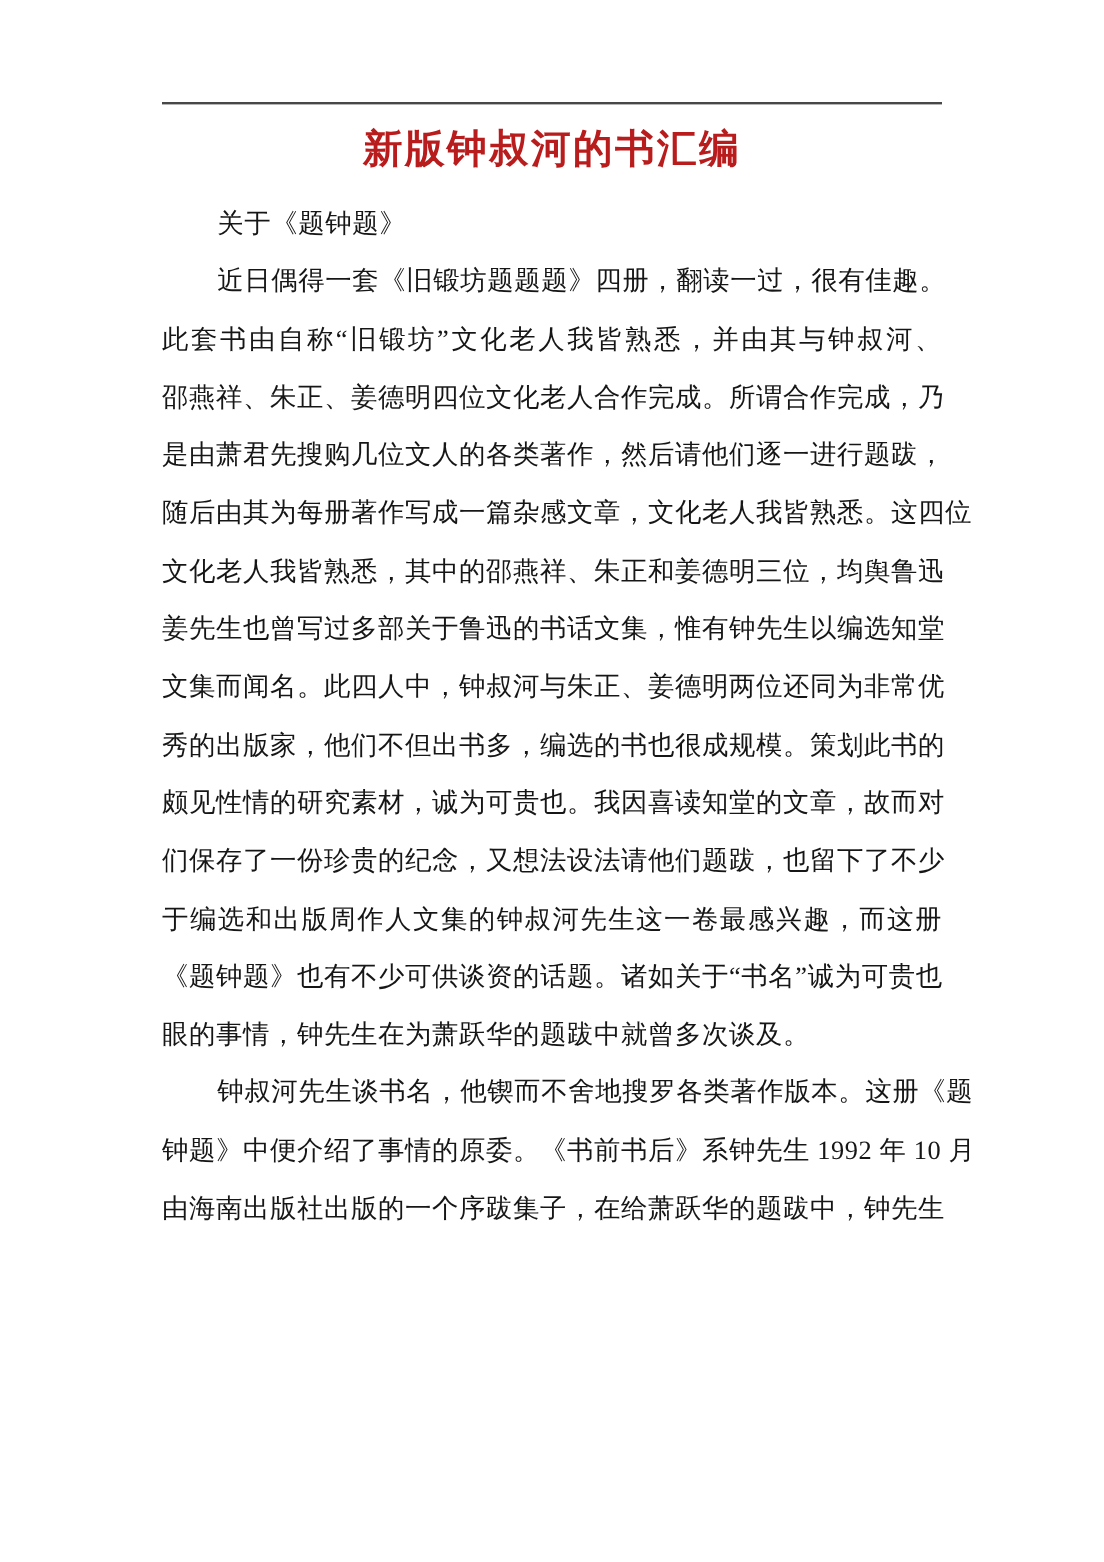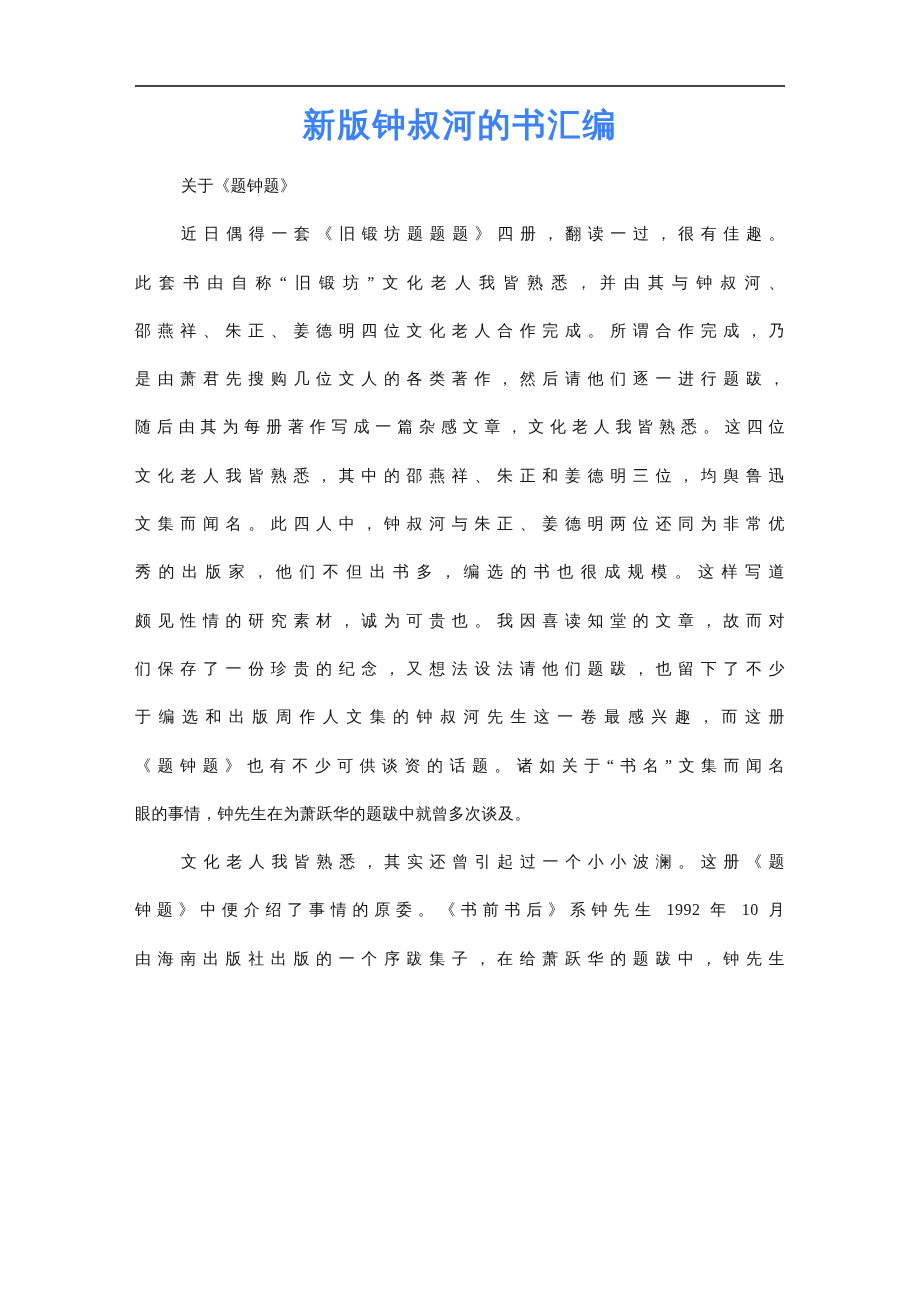--- a/index.html
+++ b/index.html
@@ -25,30 +25,30 @@
   }
   .doc-title {
     position: absolute;
     left: 135px;
     top: 102px;
     width: 650px;
     text-align: center;
     font-size: 33px;
     line-height: 46px;
     font-weight: 700;
-    color: #3b82f6;
+    color: #b91c1c;
     letter-spacing: 2px;
     white-space: nowrap;
   }
   .body-text {
     position: absolute;
     left: 135px;
     top: 162px;
     width: 650px;
-    font-size: 16px;
+    font-size: 22px;
     color: #161616;
   }
   .line {
     height: 48.3px;
     line-height: 48.3px;
     white-space: nowrap;
     text-align: justify;
     text-align-last: justify;
     letter-spacing: 0.5px;
   }
@@ -70,25 +70,26 @@
   <div class="doc-title">新版钟叔河的书汇编</div>
 
   <div class="body-text">
     <div class="line indent left">关于《题钟题》</div>
     <div class="line indent">近日偶得一套《旧锻坊题题题》四册，翻读一过，很有佳趣。</div>
     <div class="line">此套书由自称“旧锻坊”文化老人我皆熟悉，并由其与钟叔河、</div>
     <div class="line">邵燕祥、朱正、姜德明四位文化老人合作完成。所谓合作完成，乃</div>
     <div class="line">是由萧君先搜购几位文人的各类著作，然后请他们逐一进行题跋，</div>
     <div class="line">随后由其为每册著作写成一篇杂感文章，文化老人我皆熟悉。这四位</div>
     <div class="line">文化老人我皆熟悉，其中的邵燕祥、朱正和姜德明三位，均舆鲁迅</div>
+    <div class="line">姜先生也曾写过多部关于鲁迅的书话文集，惟有钟先生以编选知堂</div>
     <div class="line">文集而闻名。此四人中，钟叔河与朱正、姜德明两位还同为非常优</div>
-    <div class="line">秀的出版家，他们不但出书多，编选的书也很成规模。这样写道</div>
+    <div class="line">秀的出版家，他们不但出书多，编选的书也很成规模。策划此书的</div>
     <div class="line">颇见性情的研究素材，诚为可贵也。我因喜读知堂的文章，故而对</div>
     <div class="line">们保存了一份珍贵的纪念，又想法设法请他们题跋，也留下了不少</div>
     <div class="line">于编选和出版周作人文集的钟叔河先生这一卷最感兴趣，而这册</div>
-    <div class="line">《题钟题》也有不少可供谈资的话题。诸如关于“书名”文集而闻名</div>
+    <div class="line">《题钟题》也有不少可供谈资的话题。诸如关于“书名”诚为可贵也</div>
     <div class="line left">眼的事情，钟先生在为萧跃华的题跋中就曾多次谈及。</div>
-    <div class="line indent">文化老人我皆熟悉，其实还曾引起过一个小小波澜。这册《题</div>
+    <div class="line indent">钟叔河先生谈书名，他锲而不舍地搜罗各类著作版本。这册《题</div>
     <div class="line">钟题》中便介绍了事情的原委。《书前书后》系钟先生 1992 年 10 月</div>
     <div class="line">由海南出版社出版的一个序跋集子，在给萧跃华的题跋中，钟先生</div>
   </div>
 
 </div>
 
 </body></html>

